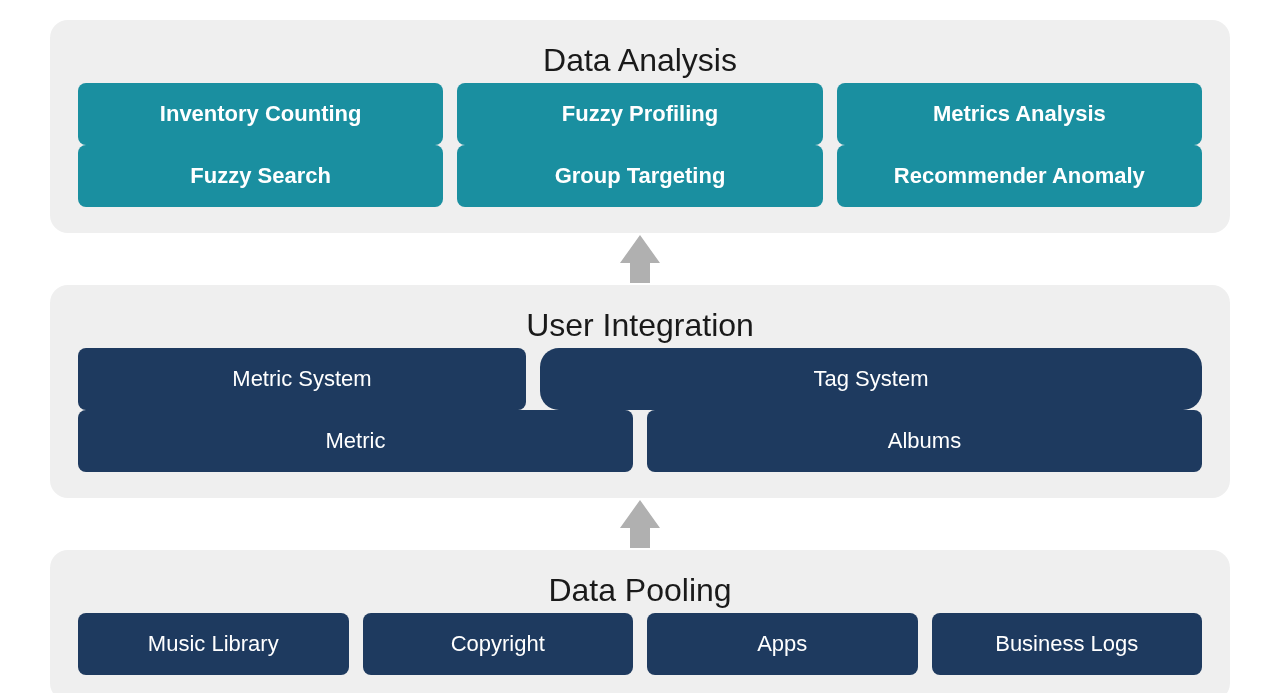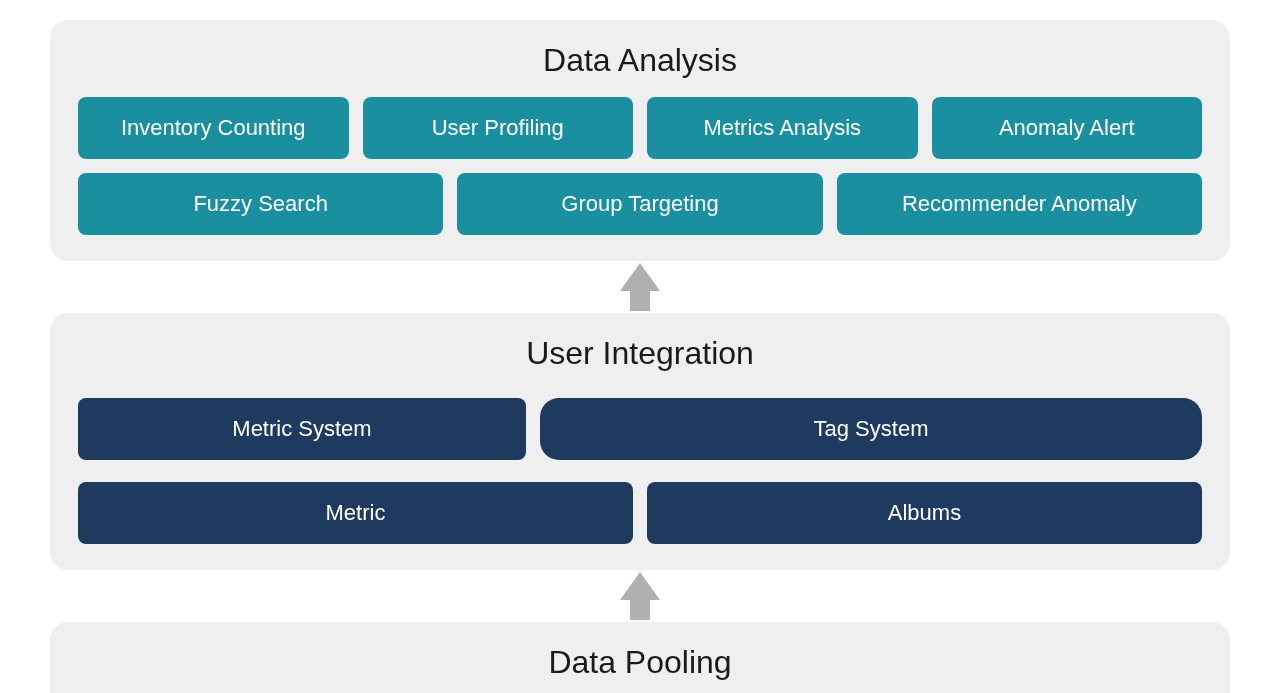--- a/index.html
+++ b/index.html
@@ -22,21 +22,20 @@
       padding: 20px;
     }
 
     
     .layer {
       border-radius: 18px;
       background: #efefef;
       padding: 22px 28px 26px 28px;
       display: flex;
       flex-direction: column;
-      gap: 14px;
     }
 
     .layer-title {
       font-size: 32px;
       font-weight: 500;
       color: #1a1a1a;
       text-align: center;
       margin-bottom: 4px;
     }
 
@@ -46,21 +45,21 @@
       gap: 14px;
       width: 100%;
     }
 
     
     .btn-teal {
       background: #1a8fa0;
       color: #ffffff;
       border-radius: 8px;
       font-size: 22px;
-      font-weight: 400;
+      font-weight: 700;
       text-align: center;
       padding: 18px 10px;
       flex: 1;
       display: flex;
       align-items: center;
       justify-content: center;
     }
 
     
     .btn-dark {
@@ -68,21 +67,20 @@
       color: #ffffff;
       border-radius: 8px;
       font-size: 22px;
       font-weight: 400;
       text-align: right;
       padding: 18px 10px;
       flex: 1;
       display: flex;
       align-items: center;
       justify-content: center;
-      margin-top: 8px;
     }
 
     
     .arrow-connector {
       display: flex;
       align-items: center;
       justify-content: center;
       height: 52px;
     }
 
@@ -93,23 +91,22 @@
   </style>
 </head>
 <body>
 
 <div class="diagram">
 
   <div class="layer">
     <div class="layer-title">Data Analysis</div>
     <div class="btn-row">
       <div class="btn-teal">Inventory Counting</div>
-      <div class="btn-teal">User Profiling</div>
+      <div class="btn-teal">Fuzzy Profiling</div>
       <div class="btn-teal">Metrics Analysis</div>
-      <div class="btn-teal">Anomaly Alert</div>
     </div>
     <div class="btn-row">
       <div class="btn-teal">Fuzzy Search</div>
       <div class="btn-teal">Group Targeting</div>
       <div class="btn-teal">Recommender Anomaly</div>
     </div>
   </div>
 
   <div class="arrow-connector">
     <svg class="arrow-svg" width="48" height="52" viewBox="0 0 48 52">

